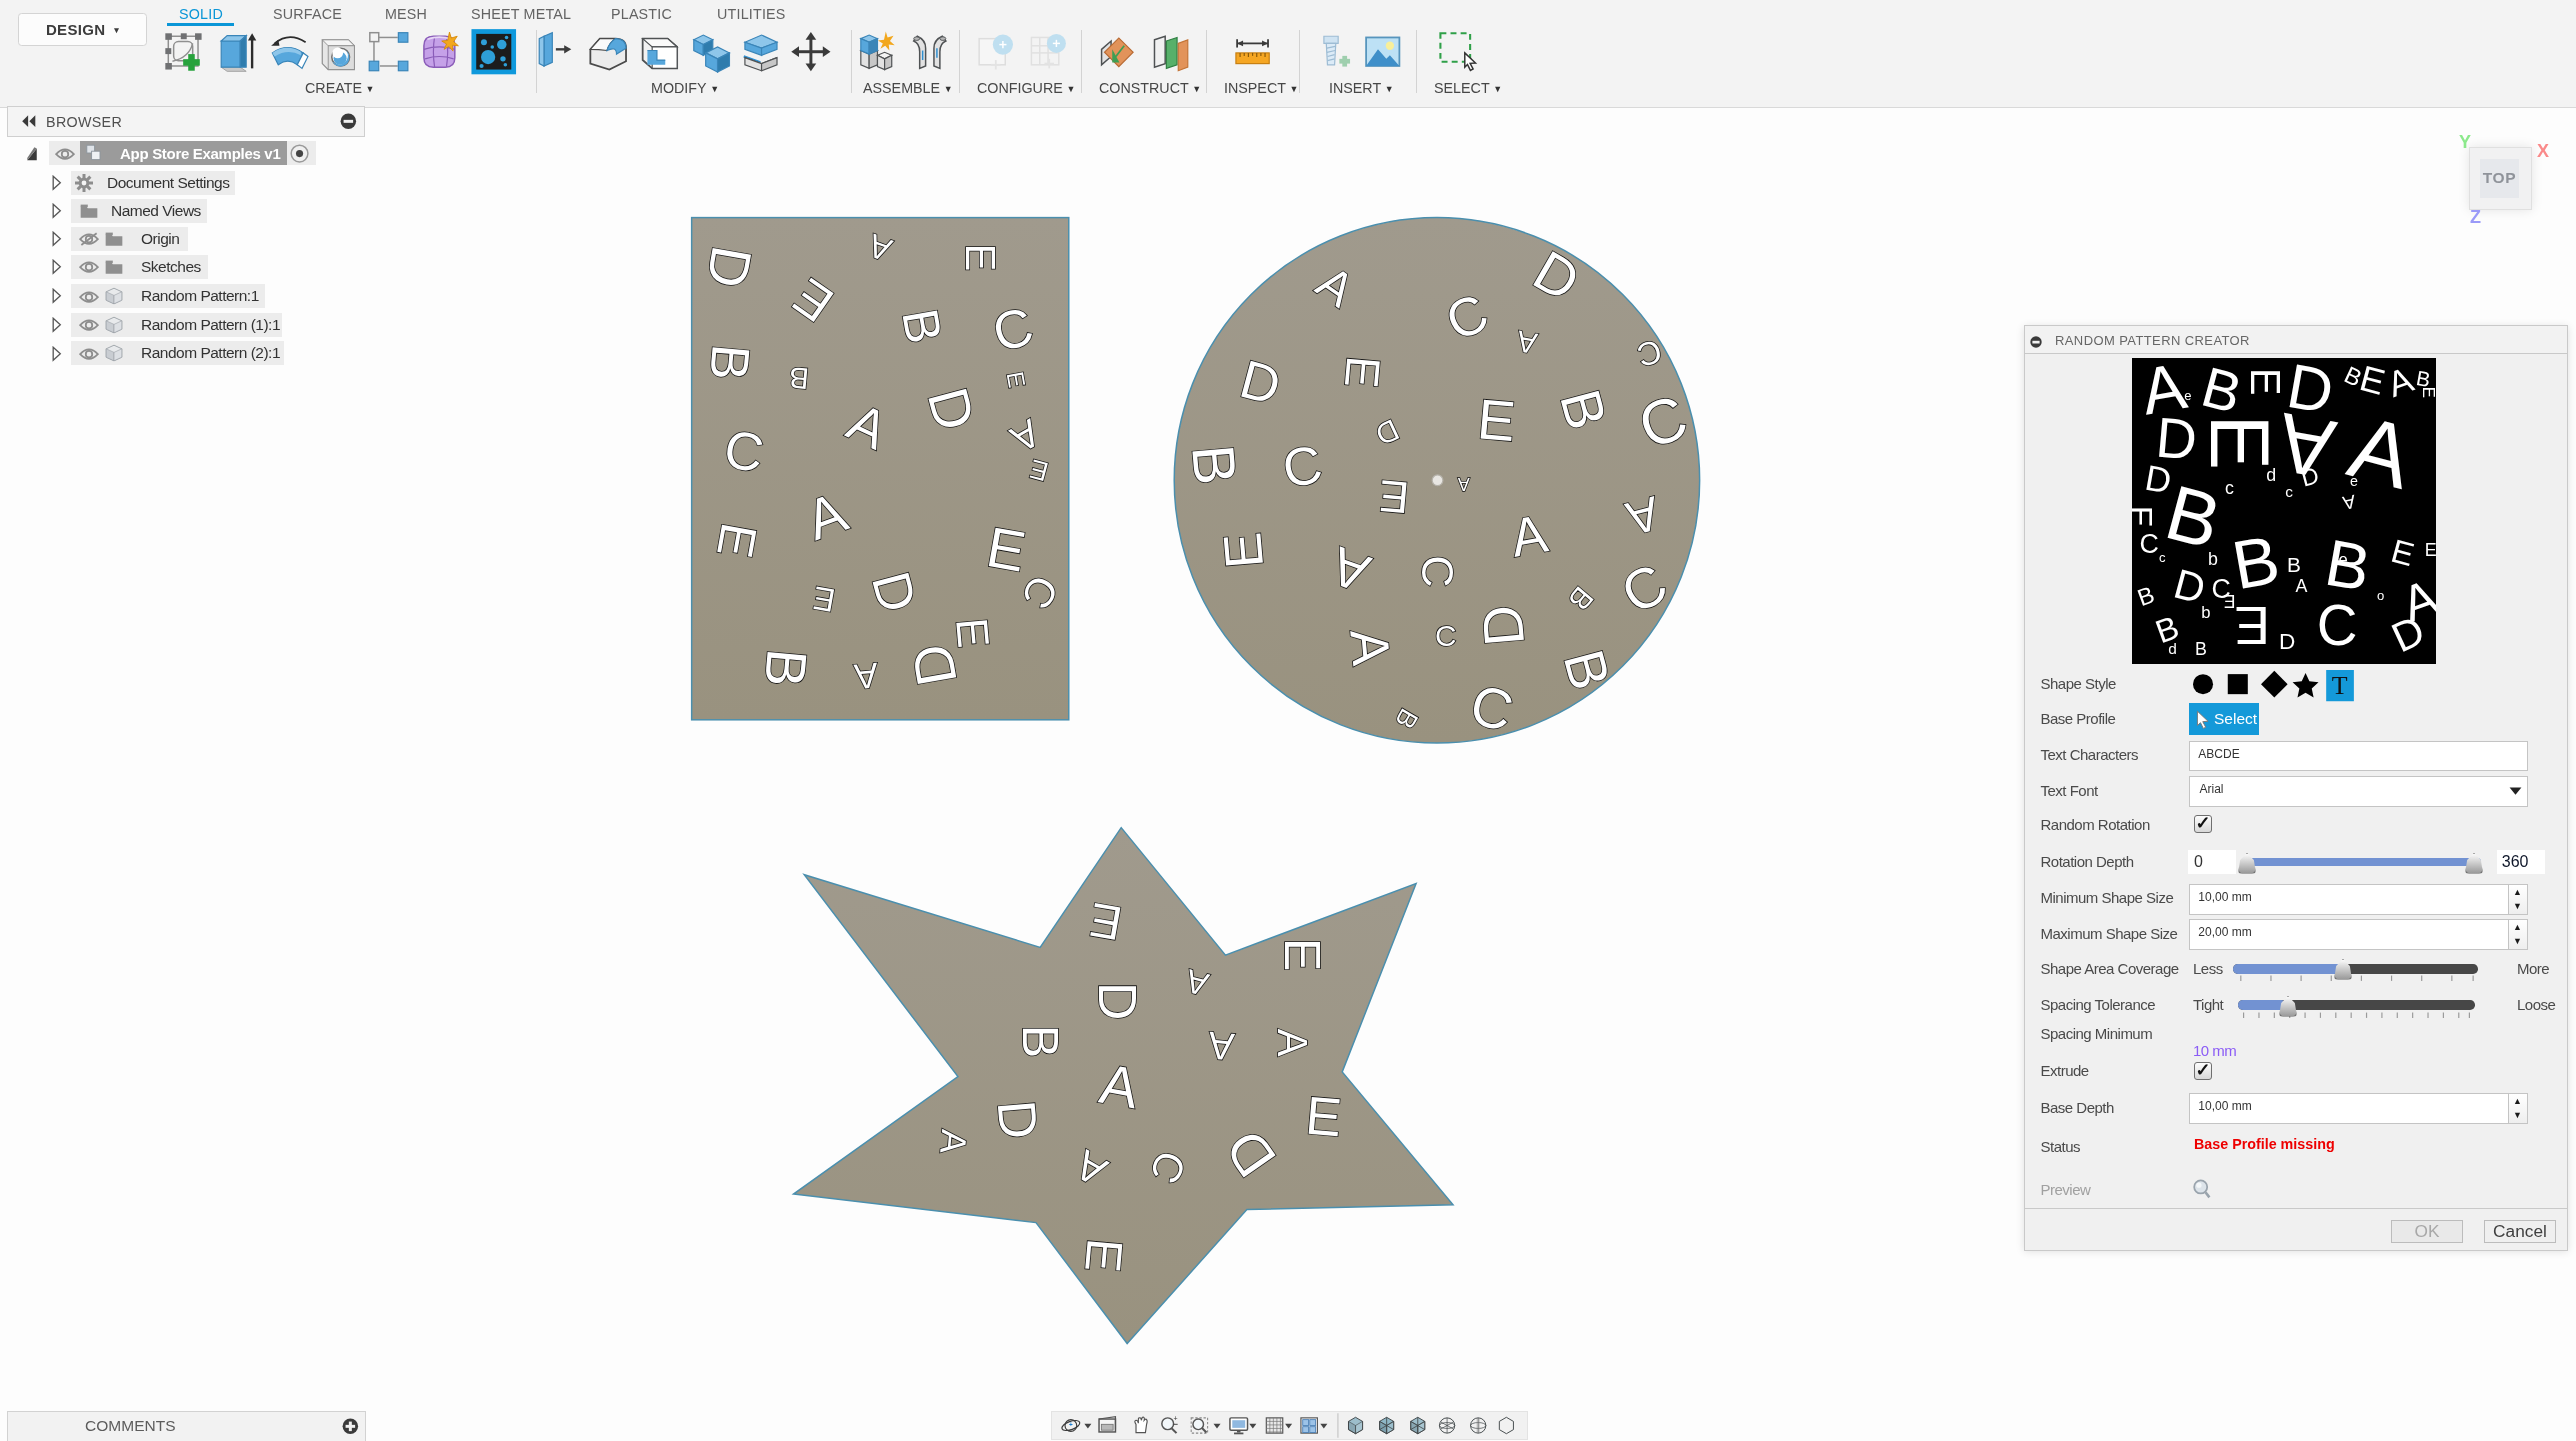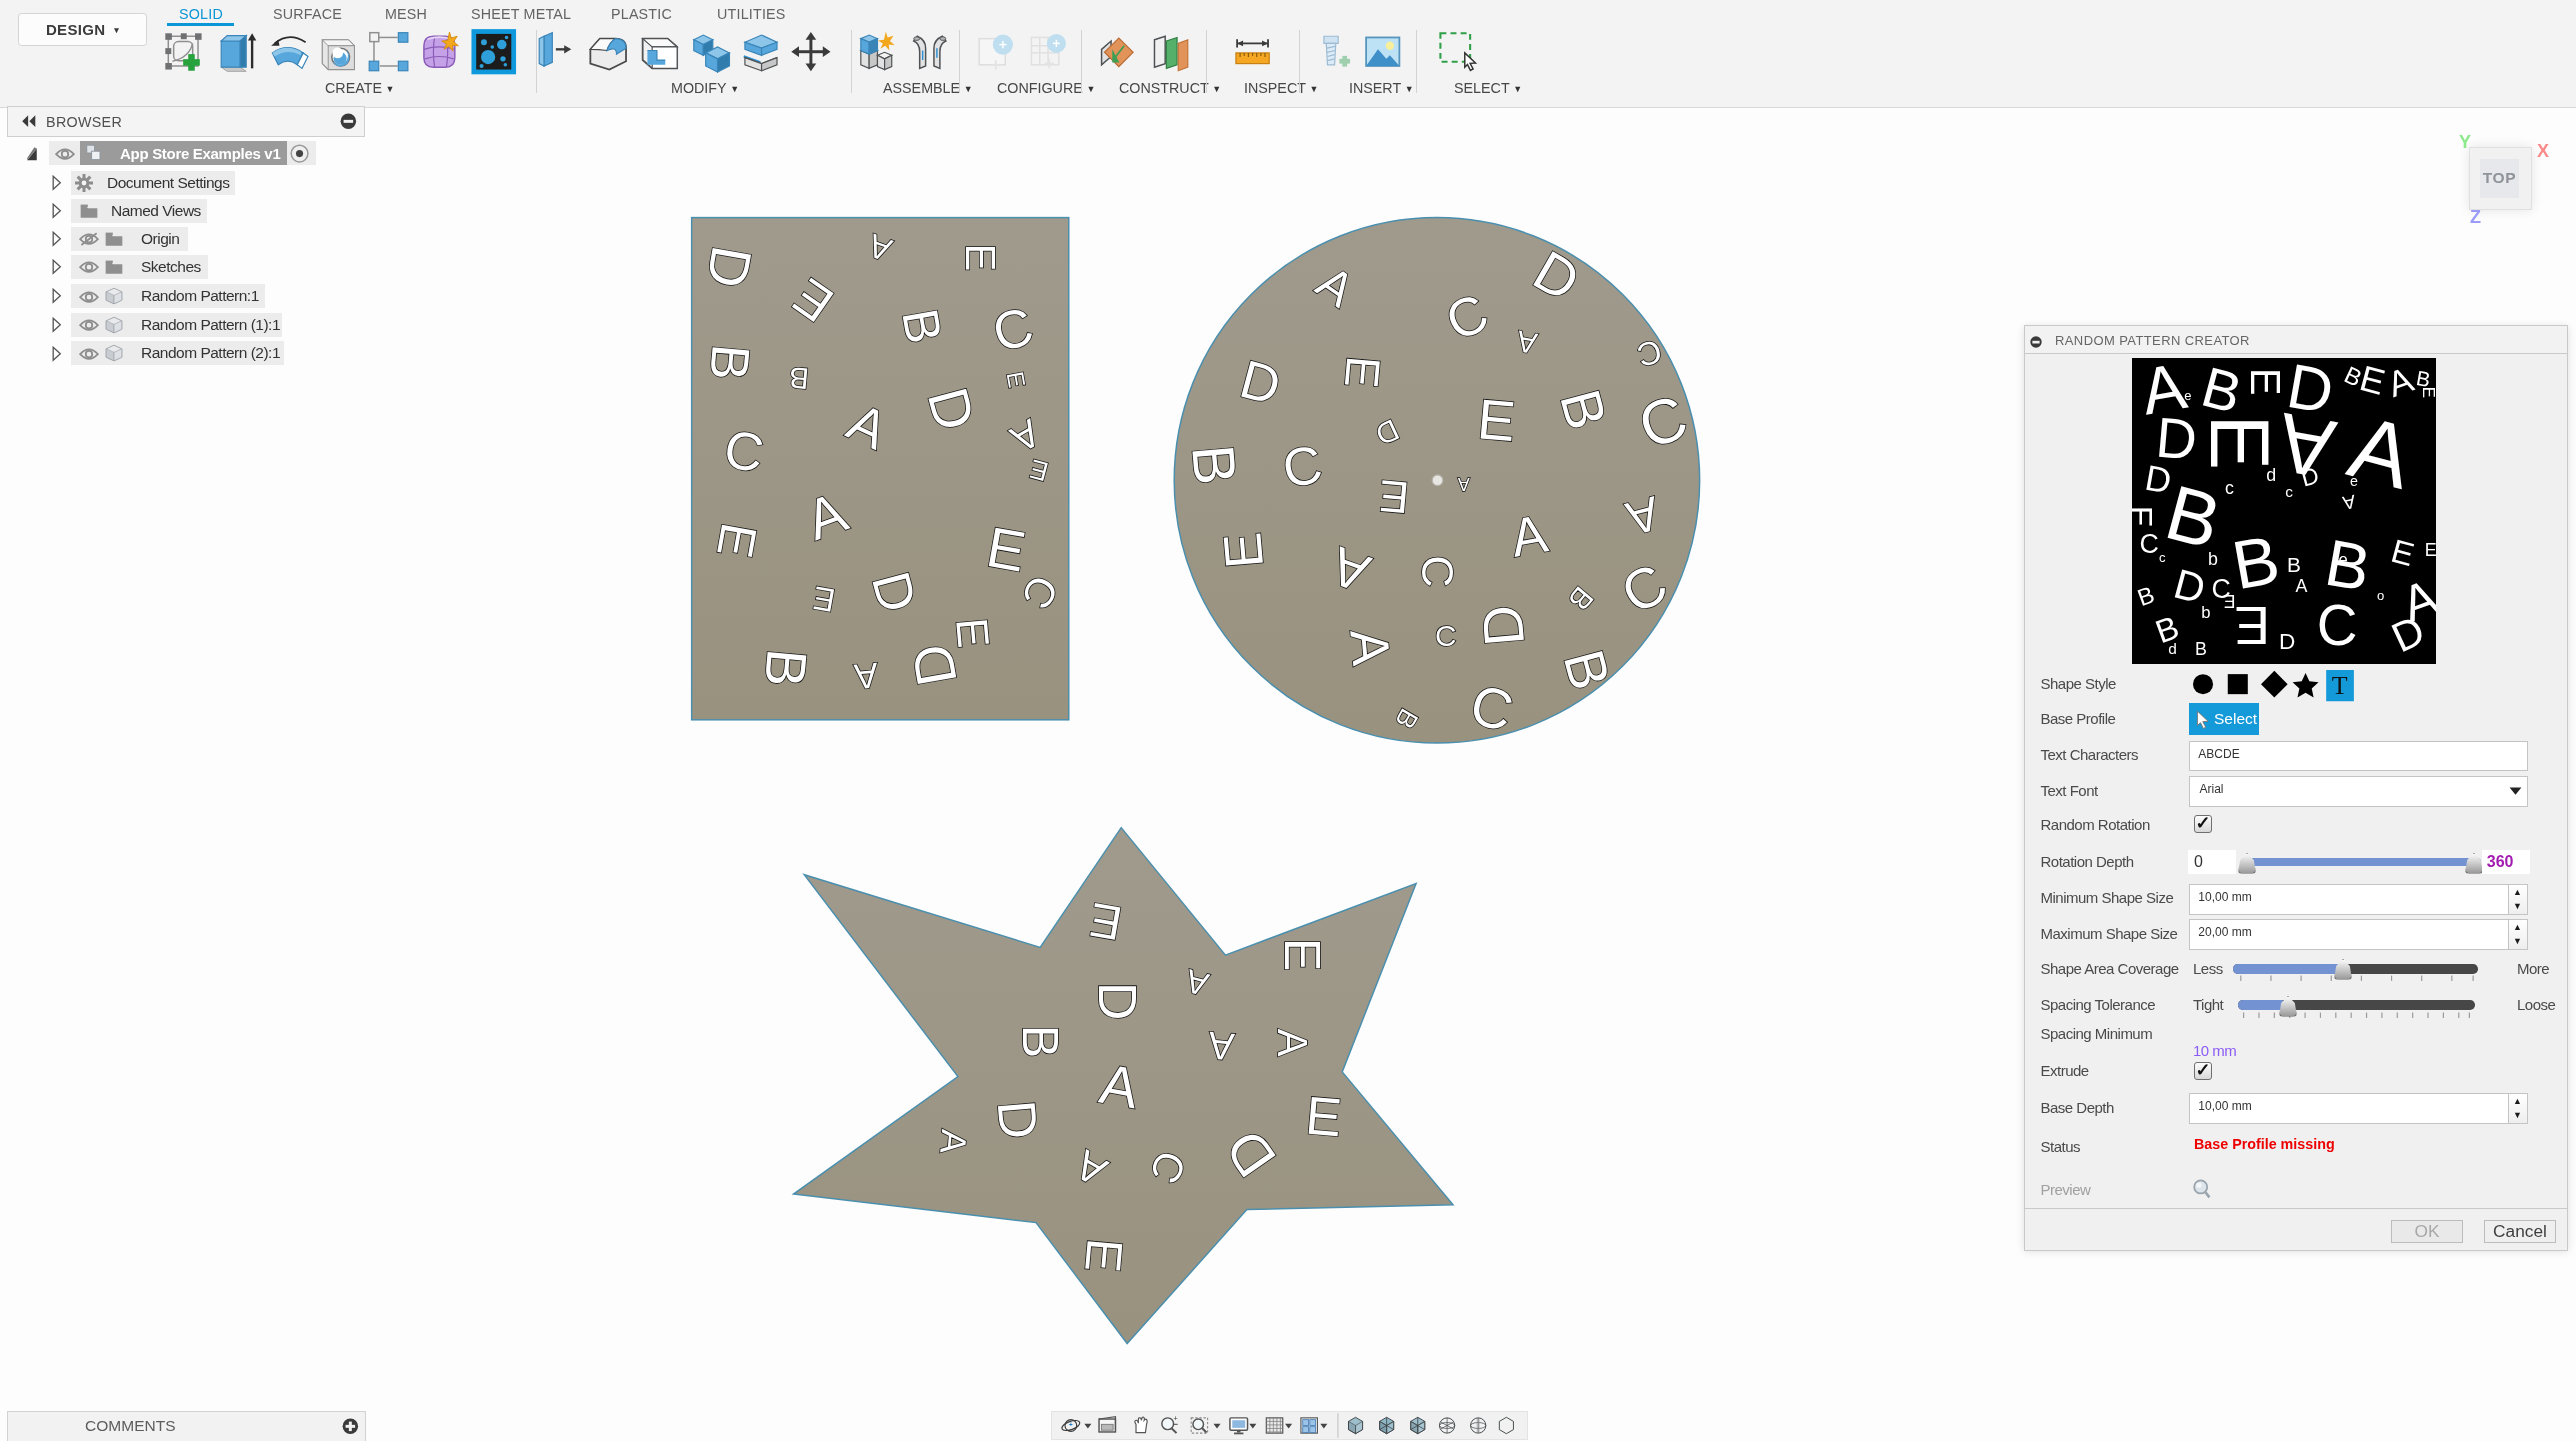--- a/index.html
+++ b/index.html
@@ -5,21 +5,21 @@
   html,body{margin:0;padding:0;}
   body{width:2576px;height:1442px;overflow:hidden;font-family:"Liberation Sans",sans-serif;}
   #app{position:absolute;left:0;top:0;width:2576px;height:1442px;background:#fdfdfd;}
   .abs{position:absolute;}
   
   #ribbon{position:absolute;left:0;top:0;width:2576px;height:107px;background:#f3f3f3;border-bottom:1.2px solid #d9d9d9;}
   #designbtn{position:absolute;left:18px;top:13px;width:127px;height:31px;background:#fcfcfc;border:1.2px solid #d4d4d4;border-radius:3.6px;color:#3c3c3c;font-size:15px;font-weight:bold;display:flex;align-items:center;justify-content:center;letter-spacing:0.3px;}
   .tab{position:absolute;top:6px;font-size:14.3px;color:#636363;letter-spacing:0.2px;}
   .tabactive{color:#0a96d7;}
   #solidunderline{position:absolute;left:167px;top:22.6px;width:67px;height:3px;background:#0a96d7;}
-  .glabel{position:absolute;top:80px;font-size:14.3px;color:#474747;white-space:nowrap;margin-left:20px;}
+  .glabel{position:absolute;top:80px;font-size:14.3px;color:#474747;white-space:nowrap;}
   .glabel .car{font-size:9px;vertical-align:1.2px;margin-left:3.6px;color:#333;}
   .vsep{position:absolute;top:30px;width:1.2px;height:63px;background:#d3d3d3;}
   
   #vcube{position:absolute;left:2469px;top:147px;width:61px;height:61px;background:#f1f1f2;border:0.6px solid #e0e0e0;box-shadow:0 0 10.7px rgba(0,0,0,0.10);}
   #vcubein{position:absolute;left:10px;top:10.7px;width:39px;height:39px;background:#e6e8ec;color:#8f939a;font-size:15.5px;font-weight:bold;display:flex;align-items:center;justify-content:center;letter-spacing:0.6px;}
   .axl{position:absolute;font-size:18px;font-weight:bold;}
   
   #browser{position:absolute;left:7.1px;top:106px;width:356px;height:29px;background:#f4f4f4;border:1.2px solid #cfcfcf;}
   .brow{position:absolute;height:24px;background:#ececec;}
   .btxt{font-size:15.5px;color:#333;white-space:nowrap;letter-spacing:-0.5px;}
@@ -606,21 +606,21 @@
     <div class="cbox" style="left:169px;top:489px;">
         <span class="ck">✓</span>
       </div>
     <span class="plabel" style="top:527px;">Rotation Depth</span>
     <div class="abs" style="left:163px;top:524px;width:48px;height:24px;background:#fff;font-size:16px;color:#333;">
         <span class="abs" style="left:6px;top:3px;">0</span>
       </div>
     <div class="abs" style="left:216px;top:532px;width:240px;height:7.7px;background:#7292d2;border-radius:3.6px;"></div>
     <div class="shandle" style="left:213px;top:527px;"></div>
     <div class="shandle" style="left:440px;top:527px;"></div>
-    <div class="abs" style="left:457px;top:524px;width:48px;height:24px;background:#fff;font-size:16px;color:#a21caf;font-weight:bold;">
+    <div class="abs" style="left:472px;top:524px;width:48px;height:24px;background:#fff;font-size:16px;color:#0f172a;">
         <span class="abs" style="left:4.8px;top:3px;">360</span>
       </div>
     <span class="plabel" style="top:563px;">Minimum Shape Size</span>
     <div class="pfield spin" style="left:164px;top:558px;width:337px;height:29px;">
         <span class="abs" style="left:8.3px;top:5.4px;">10,00 mm</span>
       </div>
     <span class="plabel" style="top:599px;">Maximum Shape Size</span>
     <div class="pfield spin" style="left:164px;top:593px;width:337px;height:29px;">
         <span class="abs" style="left:8.3px;top:5.4px;">20,00 mm</span>
       </div>

